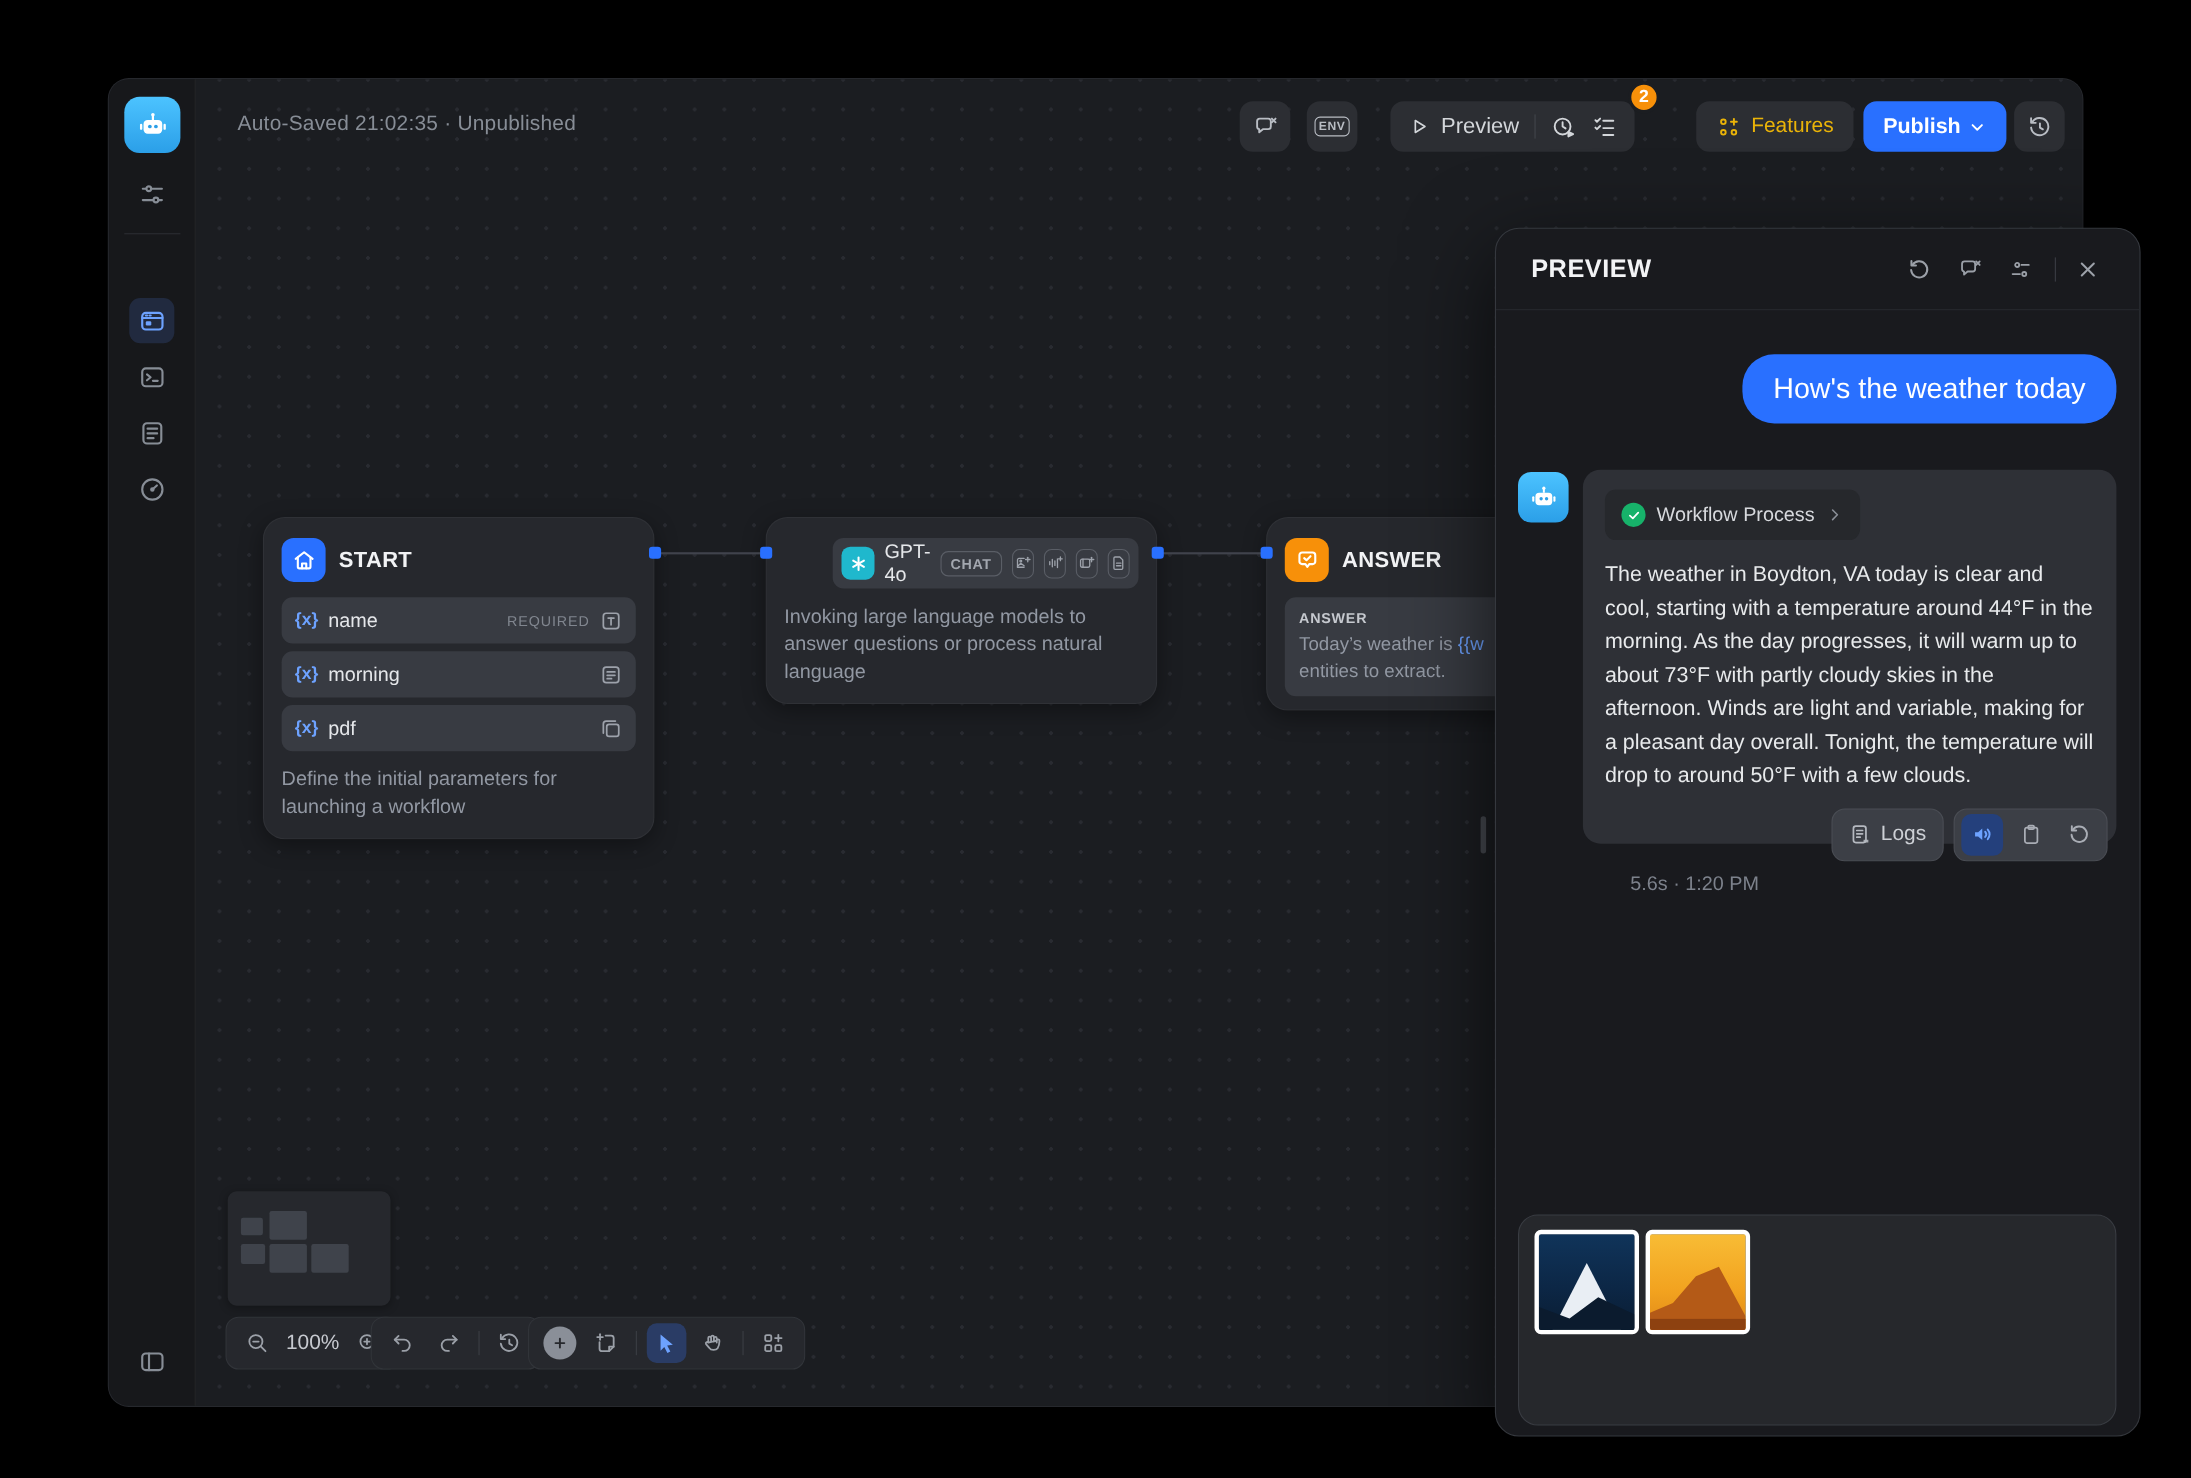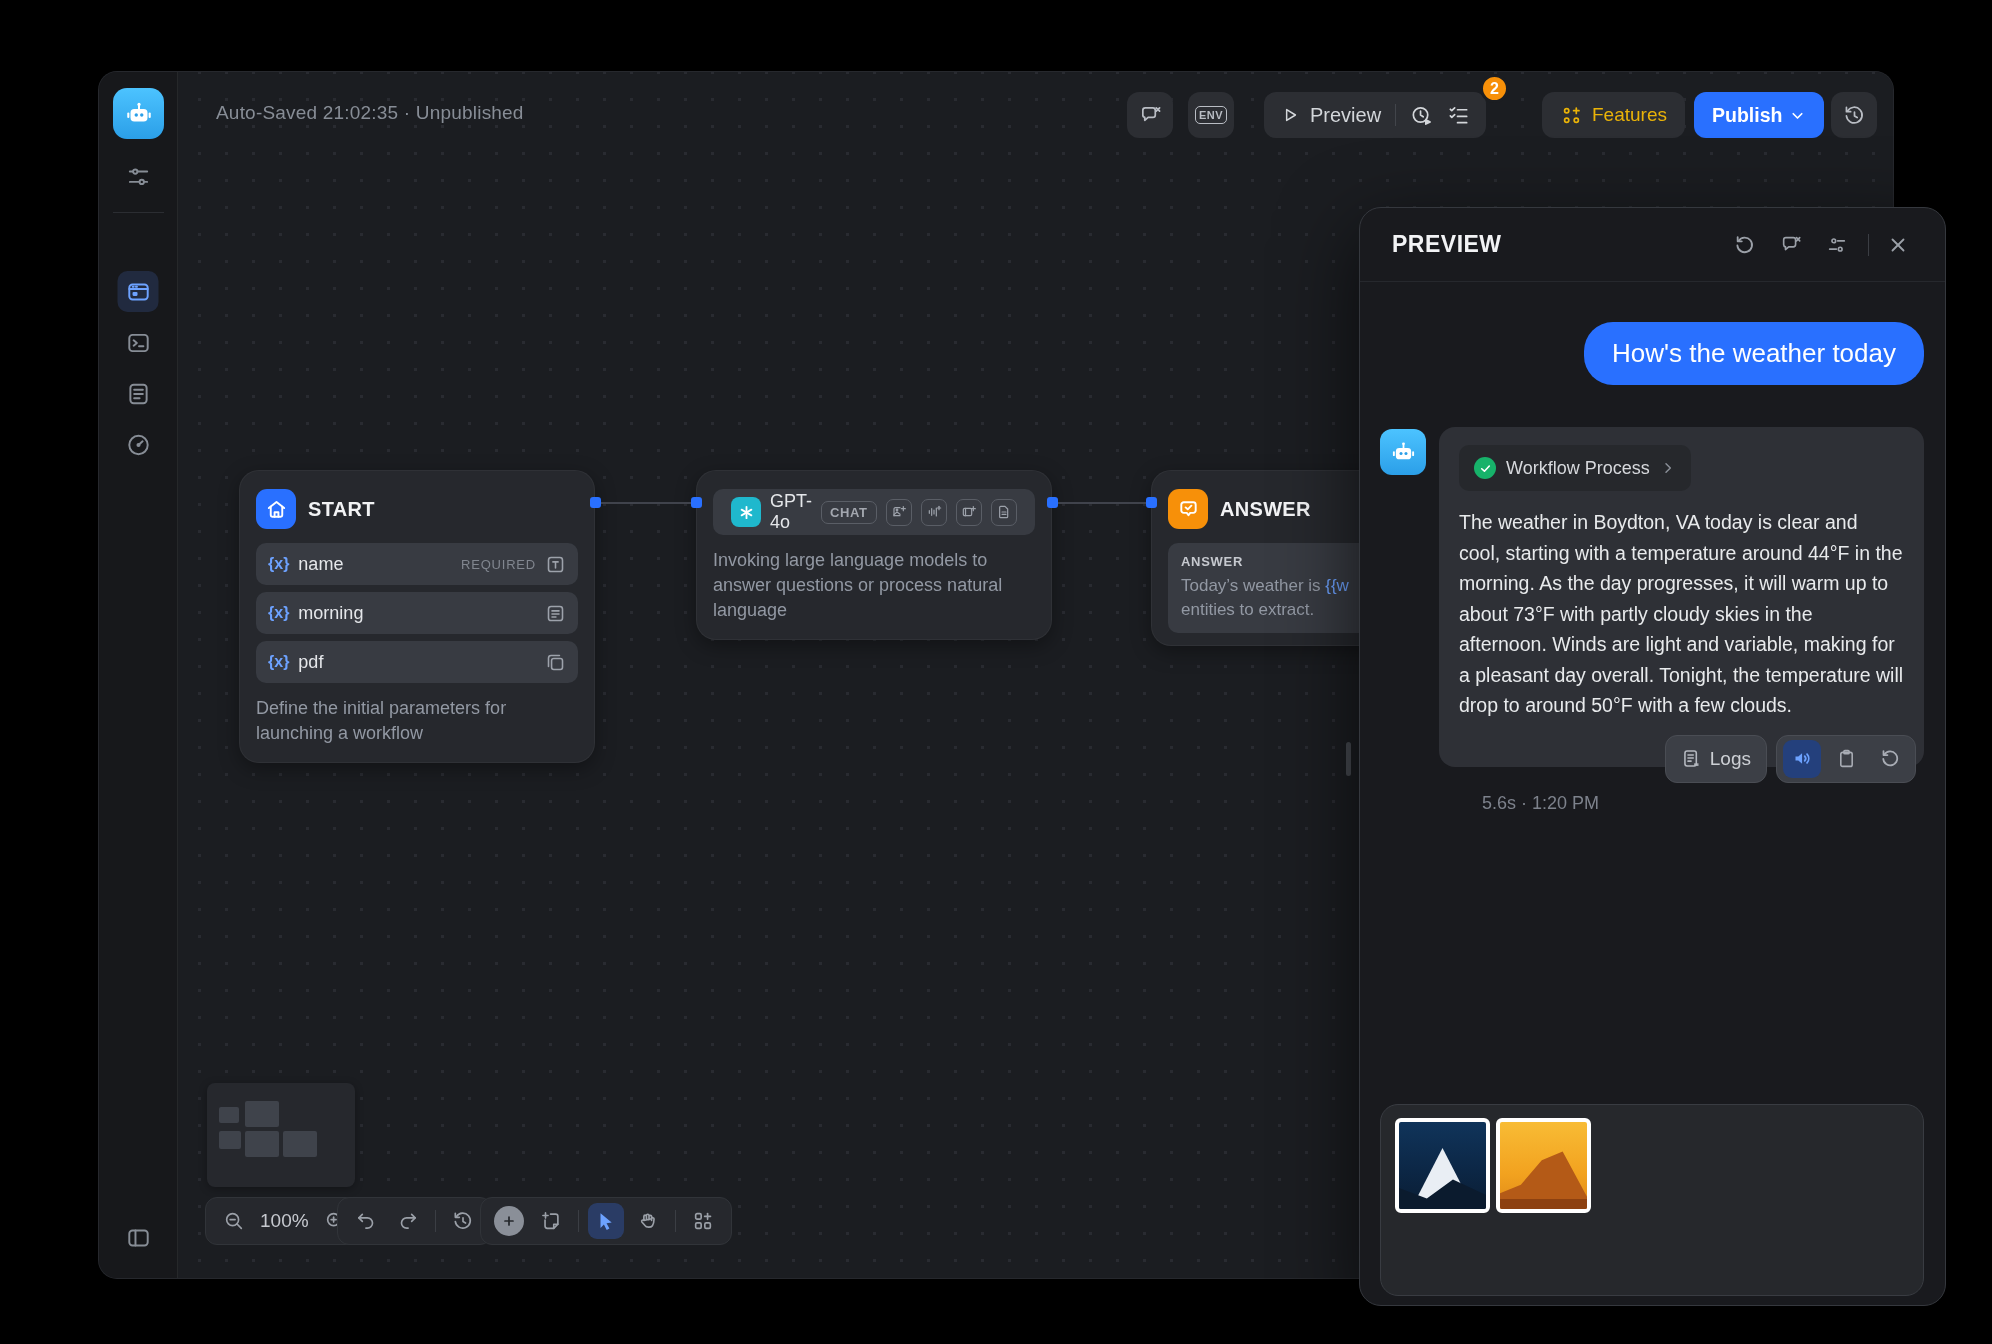--- a/index.html
+++ b/index.html
@@ -56,21 +56,21 @@
   .node-ic svg { width:23px; height:23px; color:#fff; }
   .node-title { color:#f2f3f5; font-size:20px; font-weight:bold; letter-spacing:.3px; }
   .vrow { height:42px; background:#383b42; border-radius:10px; display:flex; align-items:center;
     padding:0 12px; margin-bottom:7px; }
   .vx { color:#6da2ff; font-size:16px; font-weight:bold; margin-right:9px; }
   .vname { color:#e5e7ea; font-size:18px; flex:1; }
   .vtag { color:#81868f; font-size:13px; letter-spacing:.8px; margin-right:9px; }
   .vrow svg { width:21px; height:21px; color:#9da2ab; flex:none; }
   .node-desc { color:#9298a3; font-size:18px; line-height:25px; margin-top:13px; }
   .model-row { height:46px; background:#383b42; border-radius:10px; display:flex; align-items:center;
-    padding:0 18px; gap:9px; }
+    padding:0 8px; gap:9px;margin-left:44px; }
   .gpt-ic { width:30px; height:30px; border-radius:8px; background:#1fb8cd; display:flex;
     align-items:center; justify-content:center; flex:none; }
   .gpt-ic svg { width:17px; height:17px; color:#fff; }
   .model-name { color:#e5e7ea; font-size:18px; flex:1; }
   .mode-badge { border:1.6px solid #5a5e66; color:#a3a7af; border-radius:7px; font-size:13px;
     font-weight:bold; letter-spacing:.6px; padding:3px 8px; }
   .capbox { width:27px; height:27px; border:1.6px solid #5a5e66; border-radius:7px; color:#9da2ab;
     display:flex; align-items:center; justify-content:center; }
   .capbox svg { width:16px; height:16px; }
   .ans-box { background:#383b42; border-radius:10px; padding:11px 13px; }

